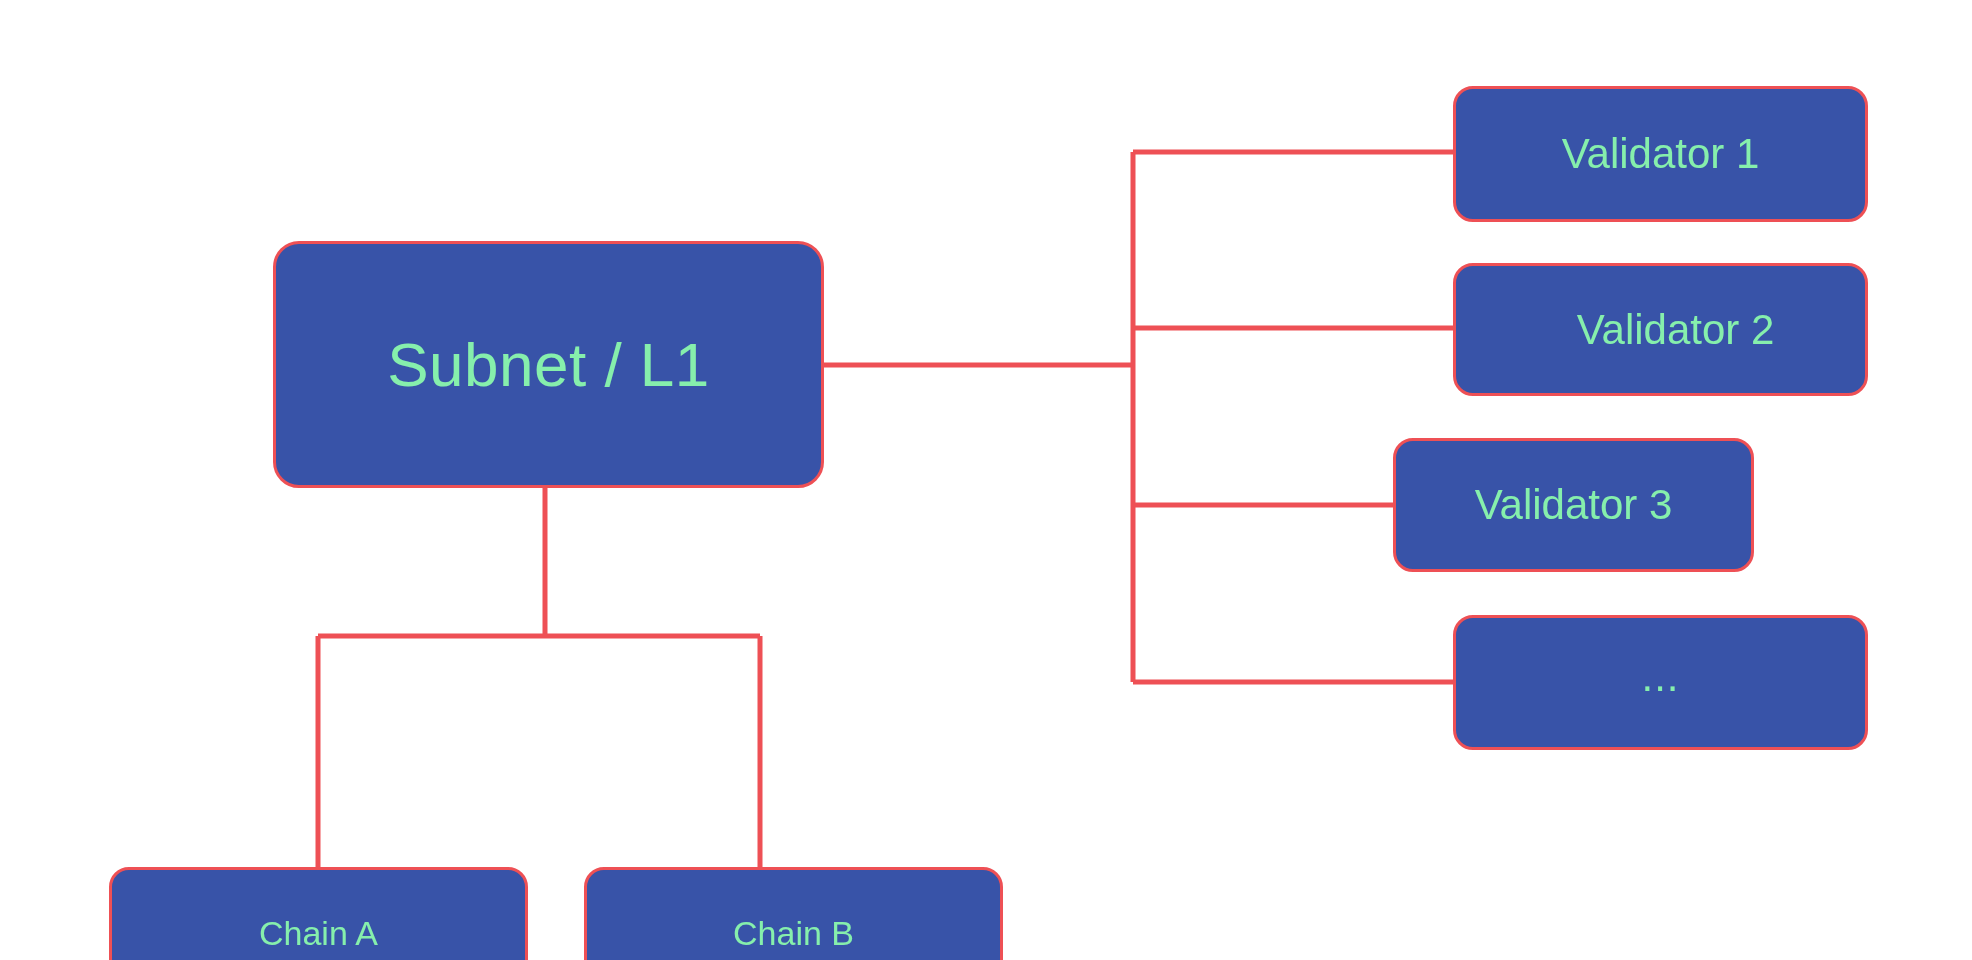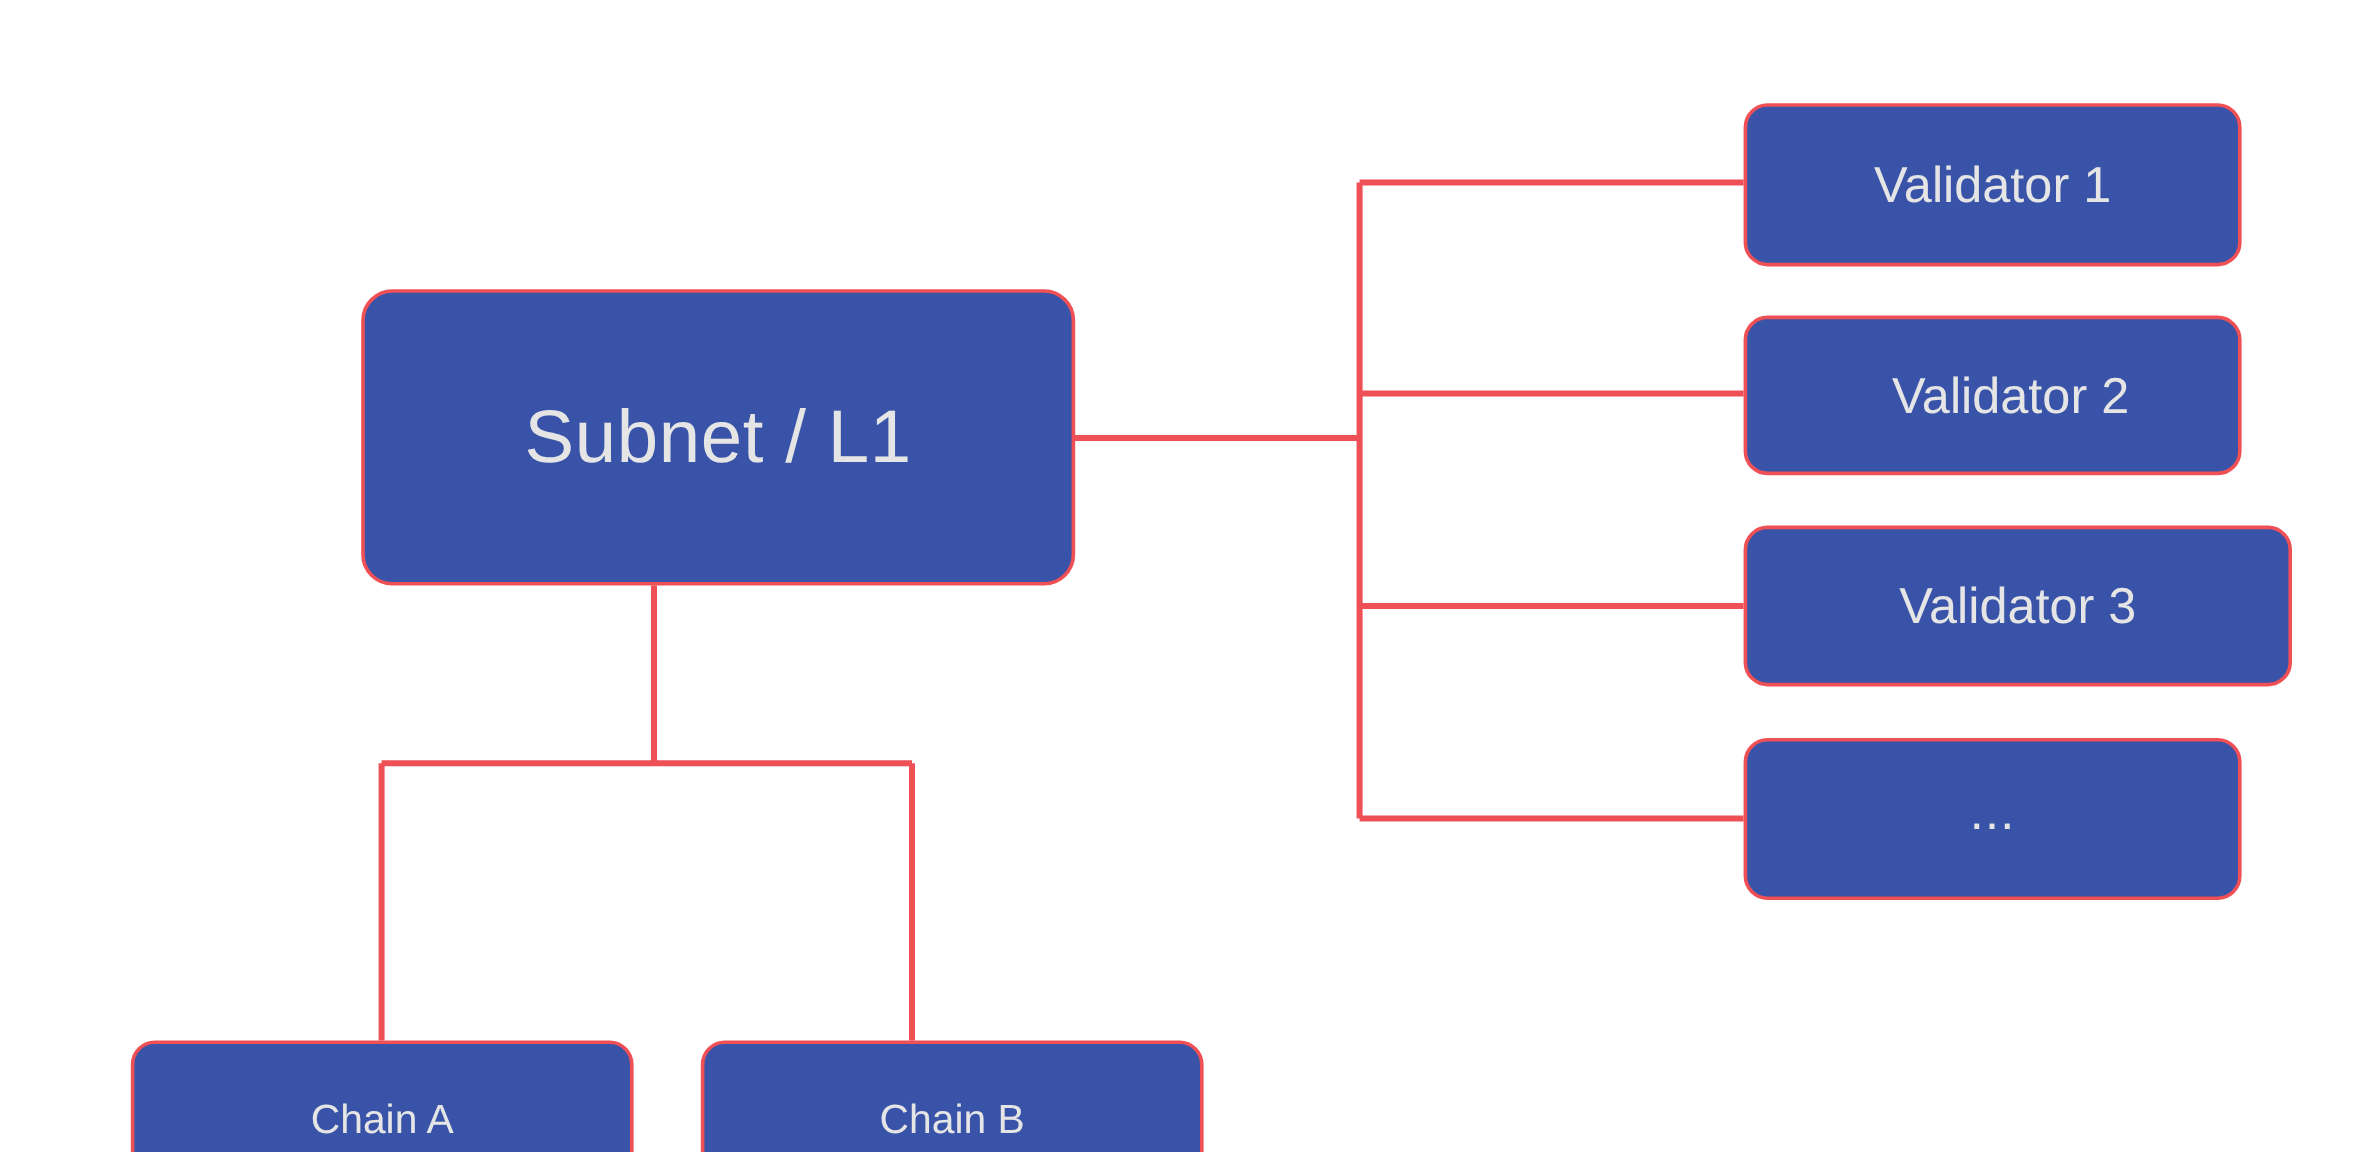--- a/index.html
+++ b/index.html
@@ -28,54 +28,53 @@
   }
   .node {
     position: absolute;
     box-sizing: border-box;
     display: flex;
     align-items: center;
     justify-content: center;
     background: #3853A8;
     border: 3px solid #EE5055;
     border-radius: 20px;
-    color: #e5e5e5;
+    color: #86efac;
     text-align: center;
     line-height: 1;
     z-index: 2;
     user-select: none;
   }
   .node-label {
     display: block;
     white-space: nowrap;
   }
 
   
   #node-subnet {
     left: 273px;  top: 241px;
-    width: 595px; height: 247px;
+    width: 551px; height: 247px;
     border-radius: 26px;
-    margin-left: 28px;
   }
   #node-subnet .node-label { font-size: 62px; letter-spacing: 0.5px; }
 
   #node-chain-a {
     left: 109px;  top: 867px;
     width: 419px; height: 132px;
   }
   #node-chain-b {
     left: 584px;  top: 867px;
     width: 419px; height: 132px;
   }
   #node-chain-a .node-label,
   #node-chain-b .node-label { font-size: 34px; }
 
   #node-validator-1 { left: 1453px; top: 86px;  width: 415px; height: 136px; }
   #node-validator-2 { left: 1453px; top: 263px; width: 415px; height: 133px; padding-left: 30px; }
-  #node-validator-3 { left: 1453px; top: 438px; width: 457px; height: 134px; }
+  #node-validator-3 { left: 1393px; top: 438px; width: 361px; height: 134px; }
   #node-ellipsis    { left: 1453px; top: 615px; width: 415px; height: 135px; }
 
   #node-validator-1 .node-label,
   #node-validator-2 .node-label,
   #node-validator-3 .node-label { font-size: 42px; }
 
   #node-ellipsis .node-label {
     font-size: 42px;
     position: relative;
     top: -6px;

